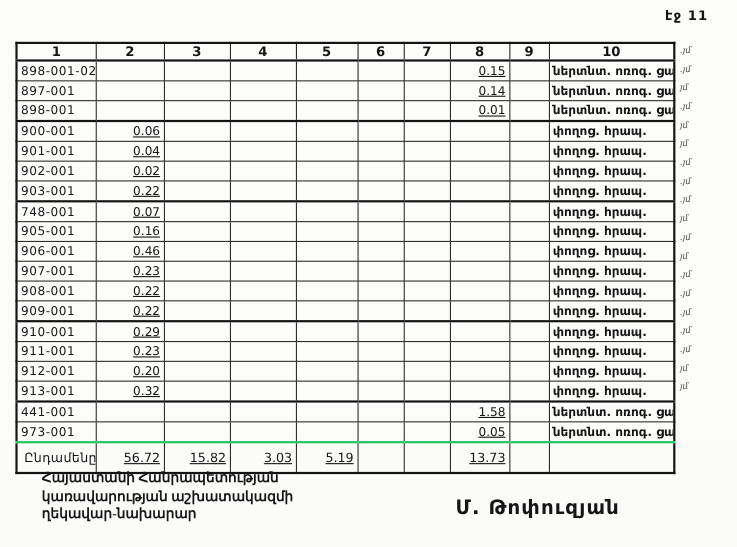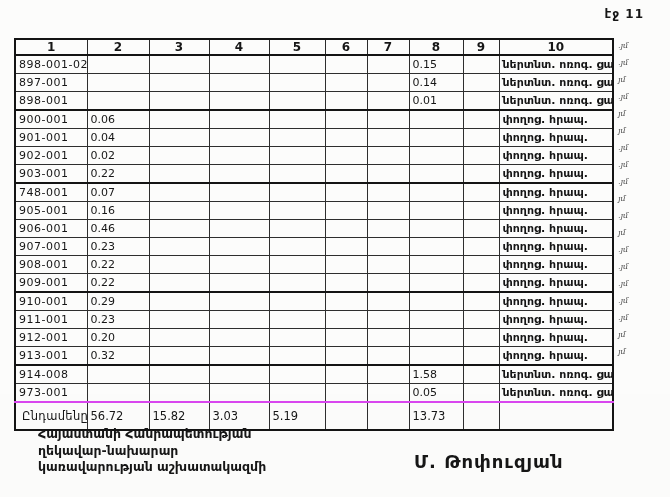--- a/index.html
+++ b/index.html
@@ -25,37 +25,37 @@
     height:14px;font-size:12px;font-weight:bold;text-align:center;
     padding:0;
   }
   .doc td{
     border:1px solid #2e2e2e;
     height:17px;font-size:11px;
     padding:0 3px;white-space:nowrap;overflow:hidden;
     vertical-align:middle;
   }
   .code{text-align:left;padding-left:4px;letter-spacing:0.5px;margin-top:30px;}
-  .num{text-align:left;}
+  .num{text-align:right;text-decoration:underline;}
   .cat{font-weight:bold;font-size:10.5px;padding-left:4px;}
   tr.thick-top td{border-top:2px solid #141414;}
   tr.totals td{
-    border-top:2px solid #d946ef;
+    border-top:2px solid #22c55e;
     height:26px;font-size:11.5px;
   }
   tr.totals .code{padding-left:6px;letter-spacing:0.3px;}
   .marks{position:absolute;left:618px;top:37px;width:40px;}
   .mark{
     height:17px;line-height:17px;
     font-family:"DejaVu Serif",serif;font-style:italic;
     font-size:8px;color:#4c4c4c;
   }
   .org{
     position:absolute;left:38px;top:426px;
-    font-size:12.5px;font-weight:bold;line-height:1.32;
+    font-size:12.5px;font-weight:bold;line-height:1.32;font-family:Liberation Serif, serif;
   }
   .sig{
     position:absolute;left:414px;top:451px;
     font-size:18px;font-weight:bold;letter-spacing:1px;
   }
 </style>
 </head>
 <body>
 
 <div class="page">
@@ -288,21 +288,21 @@
         <td></td>
           <td></td>
         <td></td>
           <td></td>
         <td></td>
         <td class="num"></td>
         <td></td>
         <td class="cat">փողոց. հրապ.</td>
       </tr>
       <tr class="thick-top">
-        <td class="code">914-008</td>
+        <td class="code">441-001</td>
         <td class="num"></td>
         <td></td>
           <td></td>
         <td></td>
           <td></td>
         <td></td>
         <td class="num">1.58</td>
         <td></td>
         <td class="cat">ներտնտ. ոռոգ. ցանց</td>
       </tr>
@@ -350,19 +350,19 @@
     <div class="mark">.յմ</div>
     <div class="mark">.յմ</div>
     <div class="mark">.յմ</div>
     <div class="mark">.յմ</div>
     <div class="mark">յմ</div>
     <div class="mark">յմ</div>
   </div>
 
   <div class="org">
     <div>Հայաստանի Հանրապետության</div>
+    <div>կառավարության աշխատակազմի</div>
     <div>ղեկավար-նախարար</div>
-    <div>կառավարության աշխատակազմի</div>
   </div>
 
   <div class="sig">Մ. Թոփուզյան</div>
 
 </div>
 
 </body></html>

